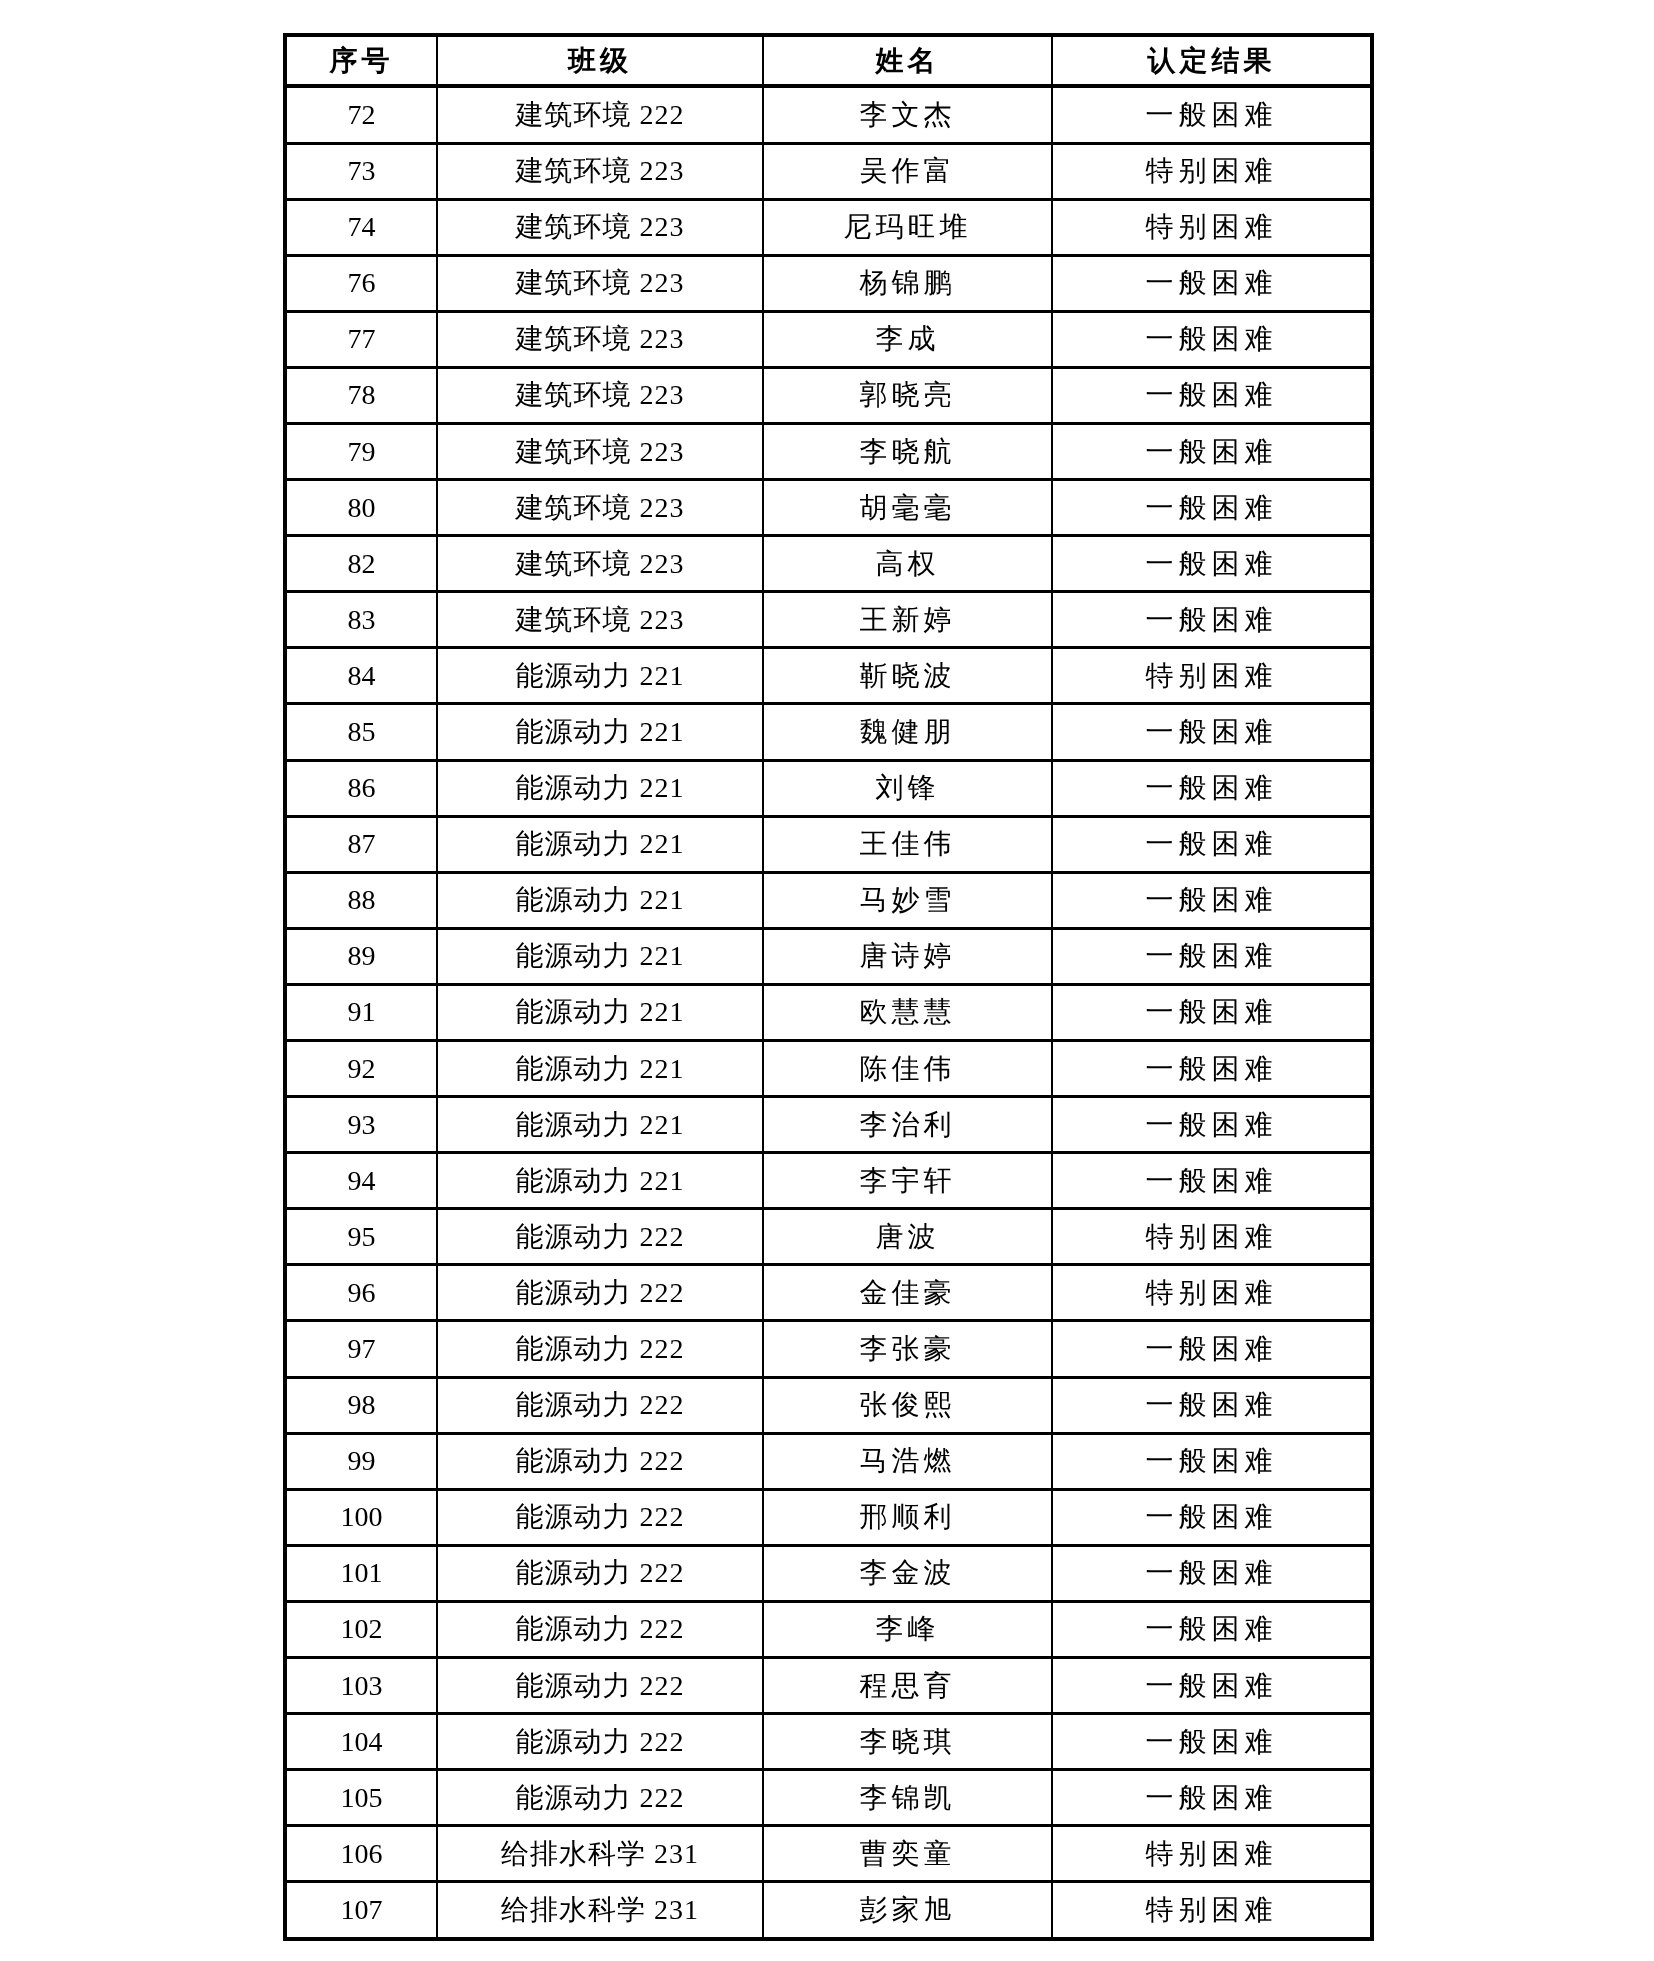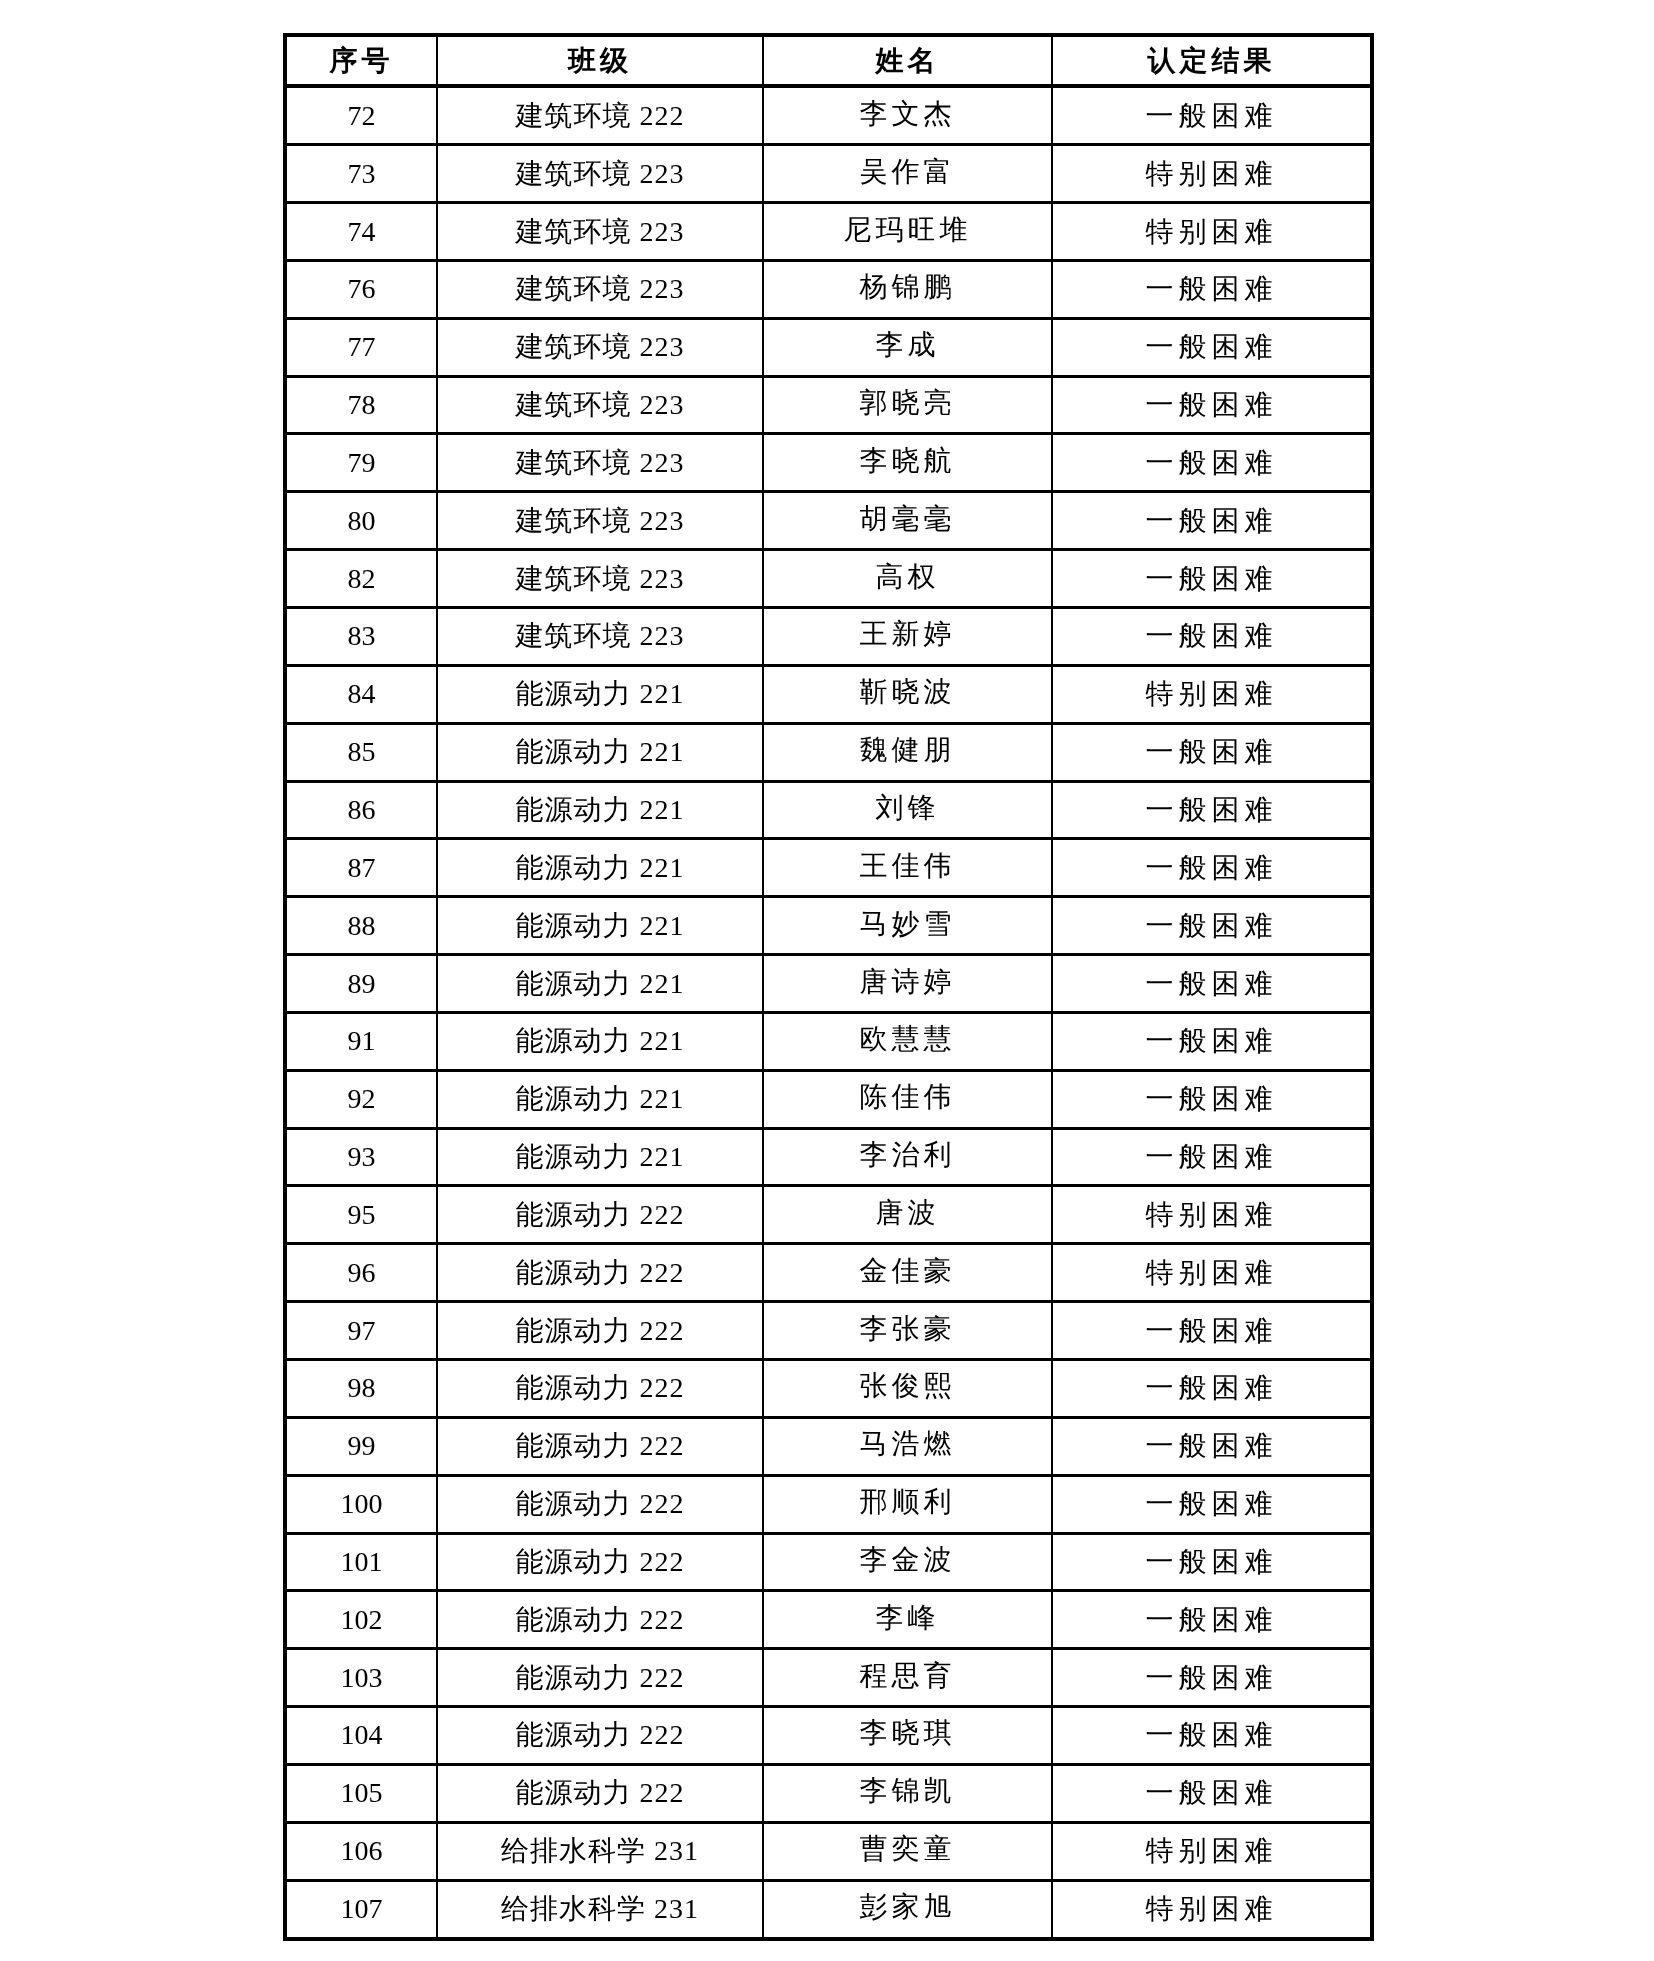--- a/index.html
+++ b/index.html
@@ -41,21 +41,21 @@
     overflow: hidden;
   }
   table.roster thead th {
     height: 47px;
     font-weight: bold;
     border-bottom: 4px solid #000000;
     letter-spacing: 4px;
   }
   td.c-no     { letter-spacing: 0; font-family: Liberation Serif, serif; }
   td.c-class  { letter-spacing: 1px; }
-  td.c-name   { letter-spacing: 4px; font-family: Liberation Mono, monospace; }
+  td.c-name   { letter-spacing: 4px; }
   td.c-result { letter-spacing: 5px; }
 </style>
 </head>
 <body>
 
 <div class="page">
   <table class="roster">
     <colgroup>
       <col style="width:152px">
       <col style="width:326px">
@@ -179,20 +179,26 @@
           <td class="c-name">陈佳伟</td>
           <td class="c-result">一般困难</td>
         </tr>
         <tr>
           <td class="c-no">93</td>
           <td class="c-class">能源动力 221</td>
           <td class="c-name">李治利</td>
           <td class="c-result">一般困难</td>
         </tr>
         <tr>
+          <td class="c-no">94</td>
+          <td class="c-class">能源动力 221</td>
+          <td class="c-name">李宇轩</td>
+          <td class="c-result">一般困难</td>
+        </tr>
+        <tr>
           <td class="c-no">95</td>
           <td class="c-class">能源动力 222</td>
           <td class="c-name">唐波</td>
           <td class="c-result">特别困难</td>
         </tr>
         <tr>
           <td class="c-no">96</td>
           <td class="c-class">能源动力 222</td>
           <td class="c-name">金佳豪</td>
           <td class="c-result">特别困难</td>

